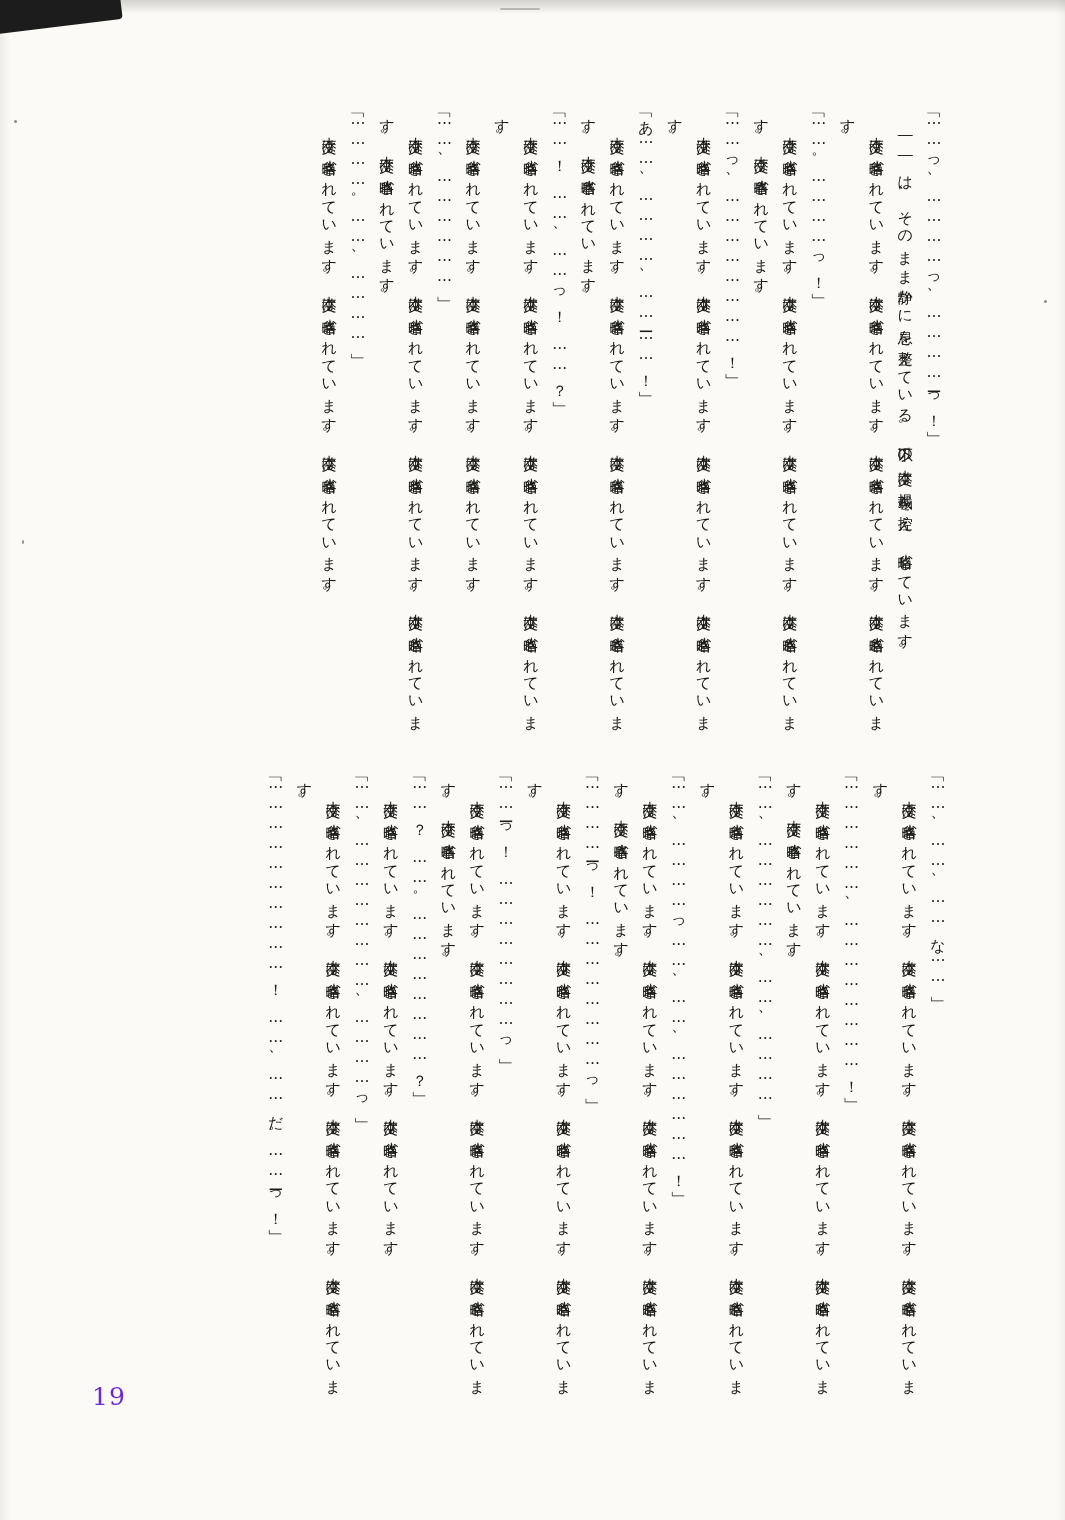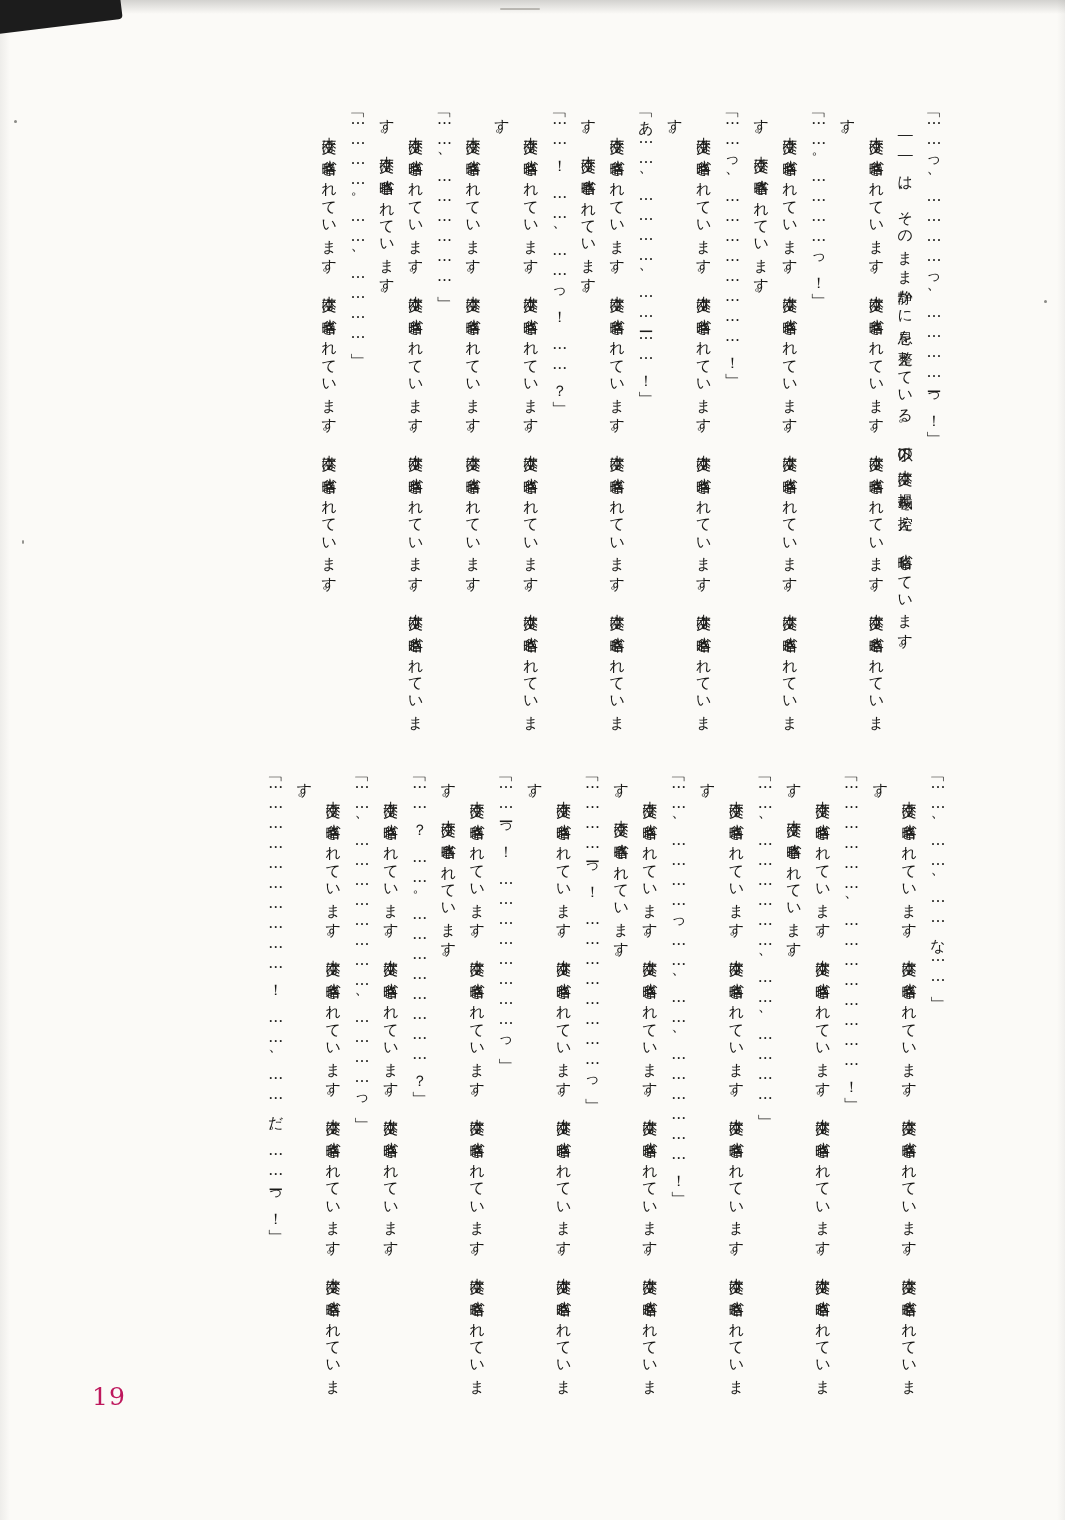--- a/index.html
+++ b/index.html
@@ -44,21 +44,21 @@
     color:#191917;
     overflow:hidden;
   }
   .block-top{   top:108px; left:148px; width:800px; height:652px; }
   .block-bottom{top:772px; left:132px; width:820px; height:636px; }
   .page-number{
     position:absolute;
     left:92px; top:1382px;
     font-size:25px;
     letter-spacing:1px;
-    color:#be185d;
+    color:#6d28d9;
     font-family:"DejaVu Serif","Liberation Serif",serif;
   }
 </style>
 </head>
 <body>
 
 <div class="scan">
 
   <div class="corner-artifact"></div>
   <div class="speck s1"></div>

